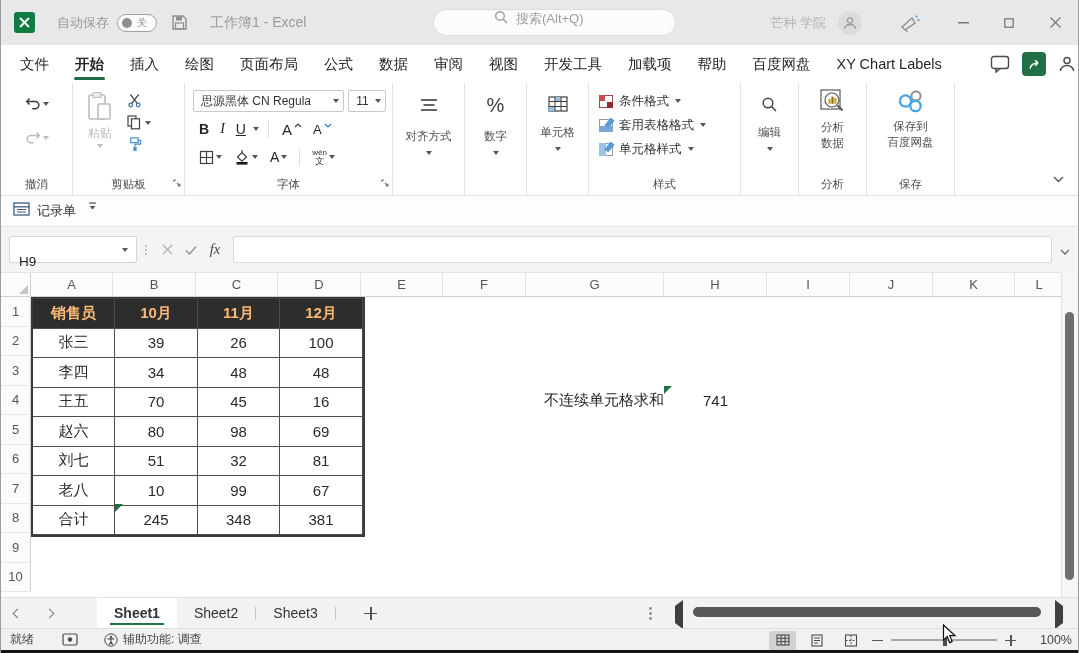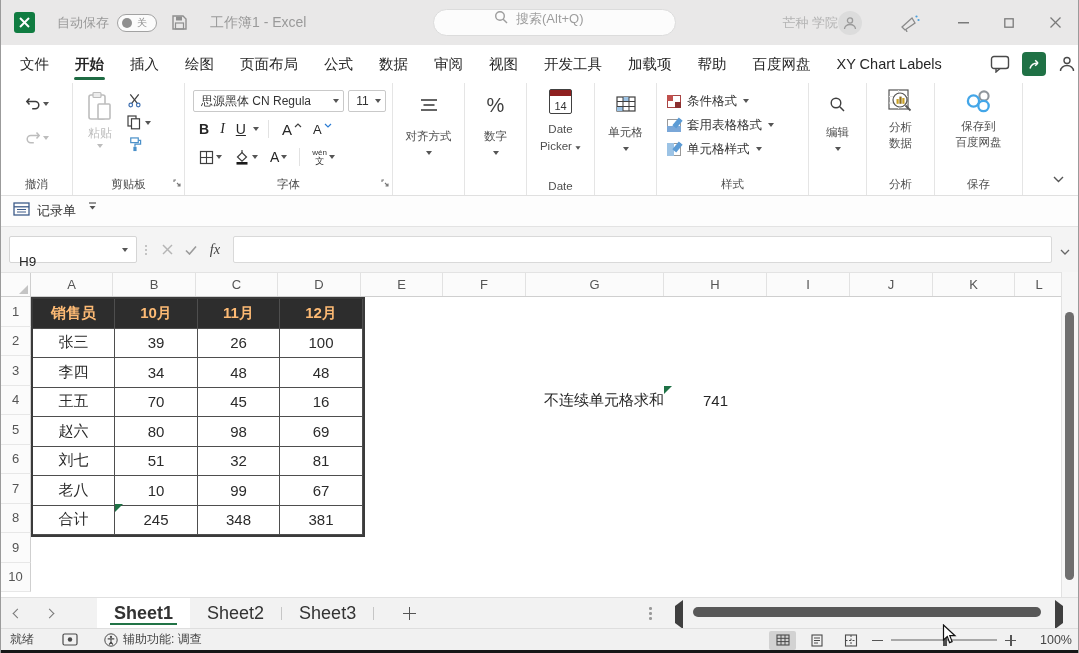--- a/index.html
+++ b/index.html
@@ -19,21 +19,21 @@
             display:flex; align-items:center; padding:0 4px; gap:5px; margin-left:8px; }
   .knob { width:10px; height:10px; border-radius:50%; background:#8f8f8f; }
   .toggle span { font-size:10px; color:#8f8f8f; }
   .tb-save { margin-left:14px; display:flex; }
   .doc-title { margin-left:22px; font-size:14px; }
   .searchbox { position:absolute; left:432px; top:9px; width:243px; height:27px; background:#fcfcfc;
                border:1px solid #dcdcdc; border-radius:14px; display:flex; align-items:flex-start;
                padding-left:60px; gap:8px; }
   .searchbox span { font-size:13px; color:#9d9d9d; }
   .tb-right { position:absolute; right:0; top:0; height:45px; display:flex; align-items:center; }
-  .user-name { font-size:13px; color:#b3b3b3; }
+  .user-name { font-size:13px; color:#b3b3b3; margin-right:12px; }
   .avatar { width:24px; height:24px; border-radius:50%; background:#dcdcdc; display:flex;
             align-items:center; justify-content:center; margin-right:38px; }
   .megaphone { margin-right:20px; display:flex; }
   .winbtn { width:46px; height:45px; display:flex; align-items:center; justify-content:center; }
 
   
   #tabsrow { position:absolute; left:0; top:45px; width:100%; height:38px; background:#fff;
              display:flex; align-items:stretch; padding-left:6px; }
   .rtab { padding:0 13px; display:flex; align-items:center; font-size:14.5px; color:#262626;
           position:relative; white-space:nowrap; }
@@ -125,21 +125,21 @@
   #vscroll { position:absolute; right:0; top:0; bottom:0; width:17px; background:#f6f6f6;
              border-left:1px solid #e2e2e2; }
   #vthumb { position:absolute; left:3px; top:40px; width:9px; height:268px; background:#6e6e6e; border-radius:5px; }
 
   
   #sheettabsrow { position:absolute; left:0; top:597px; width:100%; height:31px; background:#f2f2f2;
                   border-top:1px solid #e0e0e0; display:flex; align-items:stretch; }
   .nav-ch { width:32px; display:flex; align-items:center; justify-content:center; }
   .chv { width:7px; height:7px; border-left:1.6px solid #777; border-bottom:1.6px solid #777; }
   .chv.l { transform:rotate(45deg); } .chv.r { transform:rotate(-135deg); }
-  .stab { padding:0 17px; display:flex; align-items:center; font-size:18px; color:#333; position:relative; }
+  .stab { padding:0 17px; display:flex; align-items:center; font-size:14px; color:#333; position:relative; }
   .stab.active { background:#fff; font-weight:bold; }
   .stab.active::after { content:""; position:absolute; left:13px; right:13px; bottom:3px; height:2px; background:#217346; }
   .stsep { width:1px; height:13px; background:#c6c6c6; align-self:center; }
   .addsheet { width:34px; display:flex; align-items:center; justify-content:center; margin-left:18px; position:relative; }
   .plus { position:relative; width:13px; height:13px; }
   .plus::before { content:""; position:absolute; left:0; right:0; top:6px; height:1.6px; background:#555; }
   .plus::after { content:""; position:absolute; top:0; bottom:0; left:6px; width:1.6px; background:#555; }
   .hs-handle { position:absolute; left:648px; top:9px; display:flex; flex-direction:column; gap:2.5px; }
   .hs-handle i { width:2.5px; height:2.5px; background:#9a9a9a; border-radius:50%; }
   .hs-left { position:absolute; left:674px; top:8px; } .hs-right { position:absolute; left:1054px; top:8px; }
@@ -423,32 +423,20 @@
     </div>
 
     <div class="rgroup" style="width:62px;">
       <div class="icn-stack">
         <span style="font-size:20px;color:#3f3f3f;margin-top:2px;">%</span>
         <span class="glabel" style="margin-top:9px;">数字</span>
         <i class="dd" style="margin-top:4px;"></i>
       </div>
     </div>
 
-    <div class="rgroup" style="width:68px;">
-      <div class="icn-stack" style="padding-top:6px;">
-        <div class="cal">
-          <div class="caltop"></div>
-          <span>14</span>
-        </div>
-        <div style="width:50px;text-align:center;font-size:11.5px;color:#4e4e4e;line-height:1.45;margin-top:4px;">
-          <span>Date Picker</span> <i class="dd" style="transform:scale(.85);"></i>
-        </div>
-      </div>
-      <div class="rlabel">Date</div>
-    </div>
 
     <div class="rgroup" style="width:62px;">
       <div class="icn-stack">
         <svg width="20" height="16" style="margin-top:4px;">
             <rect x="1" y="1" width="18" height="14" fill="#fff" stroke="#3f3f3f" stroke-width="1.2"></rect>
             <rect x="7" y="1" width="6" height="4.5" fill="#9cc3e5"></rect>
             <rect x="1" y="10.5" width="6" height="4.5" fill="#9cc3e5"></rect>
             <line x1="7" y1="1" x2="7" y2="15" stroke="#3f3f3f"></line>
             <line x1="13" y1="1" x2="13" y2="15" stroke="#3f3f3f"></line>
             <line x1="1" y1="5.5" x2="19" y2="5.5" stroke="#3f3f3f"></line>

